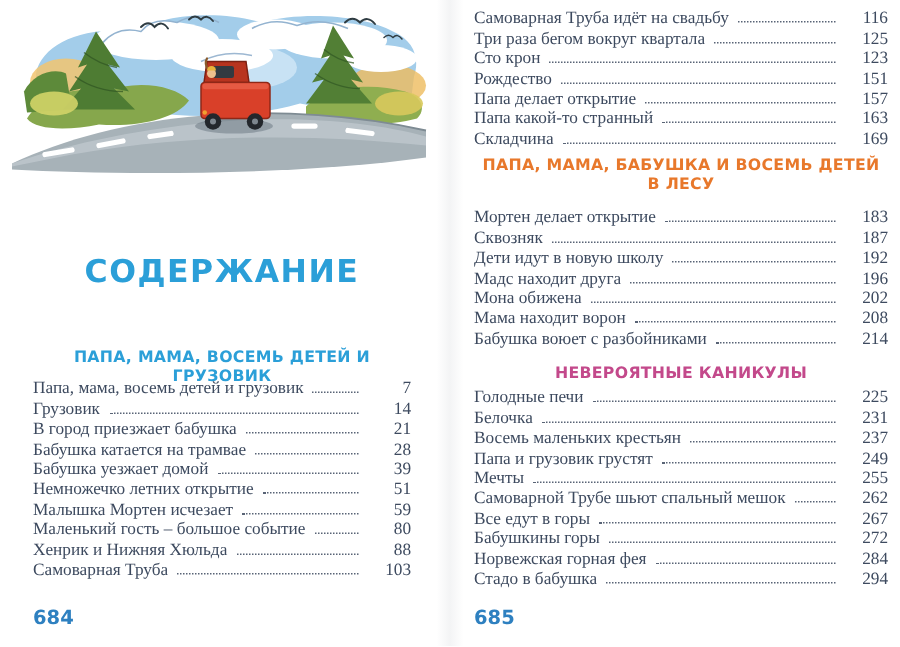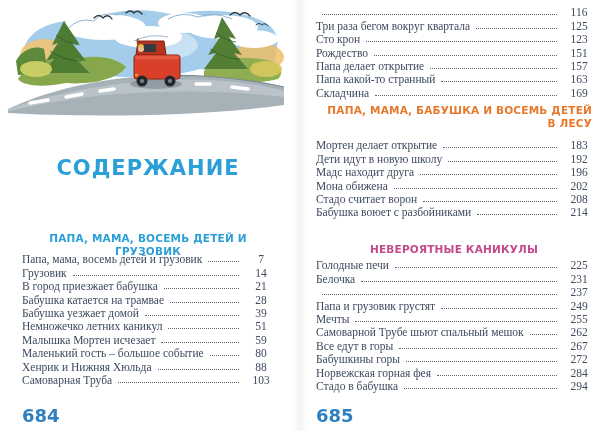--- a/index.html
+++ b/index.html
@@ -6,51 +6,51 @@
   .spread{
     position:relative;width:600px;height:431px;background:#ffffff;overflow:hidden;
     font-family:"Liberation Serif","DejaVu Serif",serif;
   }
   .gutter{
     position:absolute;left:291px;top:0;width:18px;height:431px;pointer-events:none;
     background:linear-gradient(90deg,rgba(90,100,115,0) 0%,rgba(90,100,115,0.07) 50%,rgba(90,100,115,0) 100%);
   }
   .illustration{position:absolute;left:8px;top:5px;width:284px;height:112px;}
   .toc-title{
-    position:absolute;left:22px;top:156px;width:252px;margin:0;
+    position:absolute;left:22px;top:169px;width:252px;margin:0;
     font-family:"DejaVu Sans","Liberation Sans",sans-serif;font-weight:bold;
     font-size:21px;letter-spacing:1px;text-align:center;color:var(--title_blue,#2b9fd8);
   }
   .sec-heading{
     position:absolute;margin:0;width:252px;
     font-family:"DejaVu Sans","Liberation Sans",sans-serif;font-weight:bold;
     font-size:10.5px;line-height:13px;letter-spacing:0.2px;text-align:center;
   }
   .sec-blue{color:var(--heading_blue,#2b9fd8);}
-  .sec-orange{color:var(--heading_orange,#e8782b);text-align:right;}
+  .sec-orange{color:var(--heading_orange,#e8782b);}
   .sec-magenta{color:var(--heading_magenta,#c3498b);}
   .h-left1{left:22px;top:232px;}
   .h-right2{left:316px;top:104px;width:276px;}
   .h-right3{left:316px;top:243px;width:276px;}
   .toc{position:absolute;color:var(--entry_text,#3d4a5f);font-size:11.5px;}
   .toc-left1{left:22px;top:252px;width:252px;}
   .toc-right1{left:316px;top:5px;width:276px;}
   .toc-right2{left:316px;top:138px;width:276px;}
   .toc-right3{left:316px;top:258px;width:276px;}
   .toc-row{display:flex;align-items:flex-end;height:13.4px;}
   .toc-row .t{white-space:nowrap;}
   .toc-row .dots{
     flex:1;border-bottom:1.6px dotted var(--entry_text,#3d4a5f);
     margin:0 9px 3px 6px;opacity:.85;min-width:8px;
   }
-  .toc-row .p{width:26px;text-align:center;white-space:nowrap;}
+  .toc-row .p{width:26px;text-align:right;white-space:nowrap;}
   .folio{
     position:absolute;top:405px;
     font-family:"DejaVu Sans","Liberation Sans",sans-serif;font-weight:bold;
-    font-size:18px;color:var(--folio_blue,#2e80c0);
+    font-size:13px;color:var(--folio_blue,#2e80c0);
   }
   .folio-left{left:22px;}
   .folio-right{left:316px;width:276px;text-align:left;}
 </style>
 </head>
 <body>
 
 <div class="spread">
 
   <svg class="illustration" viewBox="0 0 284 112">
@@ -148,21 +148,21 @@
         <span class="p">28</span>
       </div>
 
       <div class="toc-row">
         <span class="t">Бабушка уезжает домой</span>
         <span class="dots"></span>
         <span class="p">39</span>
       </div>
 
       <div class="toc-row">
-        <span class="t">Немножечко летних каникул</span>
+        <span class="t">Немножечко летних открытие</span>
         <span class="dots"></span>
         <span class="p">51</span>
       </div>
 
       <div class="toc-row">
         <span class="t">Малышка Мортен исчезает</span>
         <span class="dots"></span>
         <span class="p">59</span>
       </div>
 
@@ -184,20 +184,21 @@
         <span class="dots"></span>
         <span class="p">103</span>
       </div>
     </div>
 
   <div class="folio folio-left">684</div>
 
   <div class="toc toc-right1">
 
       <div class="toc-row">
+        <span class="t">Самоварная Труба идёт на свадьбу</span>
         <span class="dots"></span>
         <span class="p">116</span>
       </div>
 
       <div class="toc-row">
         <span class="t">Три раза бегом вокруг квартала</span>
         <span class="dots"></span>
         <span class="p">125</span>
       </div>
 
@@ -235,41 +236,46 @@
   <h2 class="sec-heading sec-orange h-right2"><span>ПАПА, МАМА, БАБУШКА И ВОСЕМЬ ДЕТЕЙ</span><br><span>В ЛЕСУ</span></h2>
 
   <div class="toc toc-right2">
 
       <div class="toc-row">
         <span class="t">Мортен делает открытие</span>
         <span class="dots"></span>
         <span class="p">183</span>
       </div>
 
+      <div class="toc-row">
+        <span class="t">Сквозняк</span>
+        <span class="dots"></span>
+        <span class="p">187</span>
+      </div>
 
       <div class="toc-row">
         <span class="t">Дети идут в новую школу</span>
         <span class="dots"></span>
         <span class="p">192</span>
       </div>
 
       <div class="toc-row">
         <span class="t">Мадс находит друга</span>
         <span class="dots"></span>
         <span class="p">196</span>
       </div>
 
       <div class="toc-row">
         <span class="t">Мона обижена</span>
         <span class="dots"></span>
         <span class="p">202</span>
       </div>
 
       <div class="toc-row">
-        <span class="t">Стадо считает ворон</span>
+        <span class="t">Мама находит ворон</span>
         <span class="dots"></span>
         <span class="p">208</span>
       </div>
 
       <div class="toc-row">
         <span class="t">Бабушка воюет с разбойниками</span>
         <span class="dots"></span>
         <span class="p">214</span>
       </div>
     </div>
@@ -284,20 +290,21 @@
         <span class="p">225</span>
       </div>
 
       <div class="toc-row">
         <span class="t">Белочка</span>
         <span class="dots"></span>
         <span class="p">231</span>
       </div>
 
       <div class="toc-row">
+        <span class="t">Восемь маленьких крестьян</span>
         <span class="dots"></span>
         <span class="p">237</span>
       </div>
 
       <div class="toc-row">
         <span class="t">Папа и грузовик грустят</span>
         <span class="dots"></span>
         <span class="p">249</span>
       </div>
 

